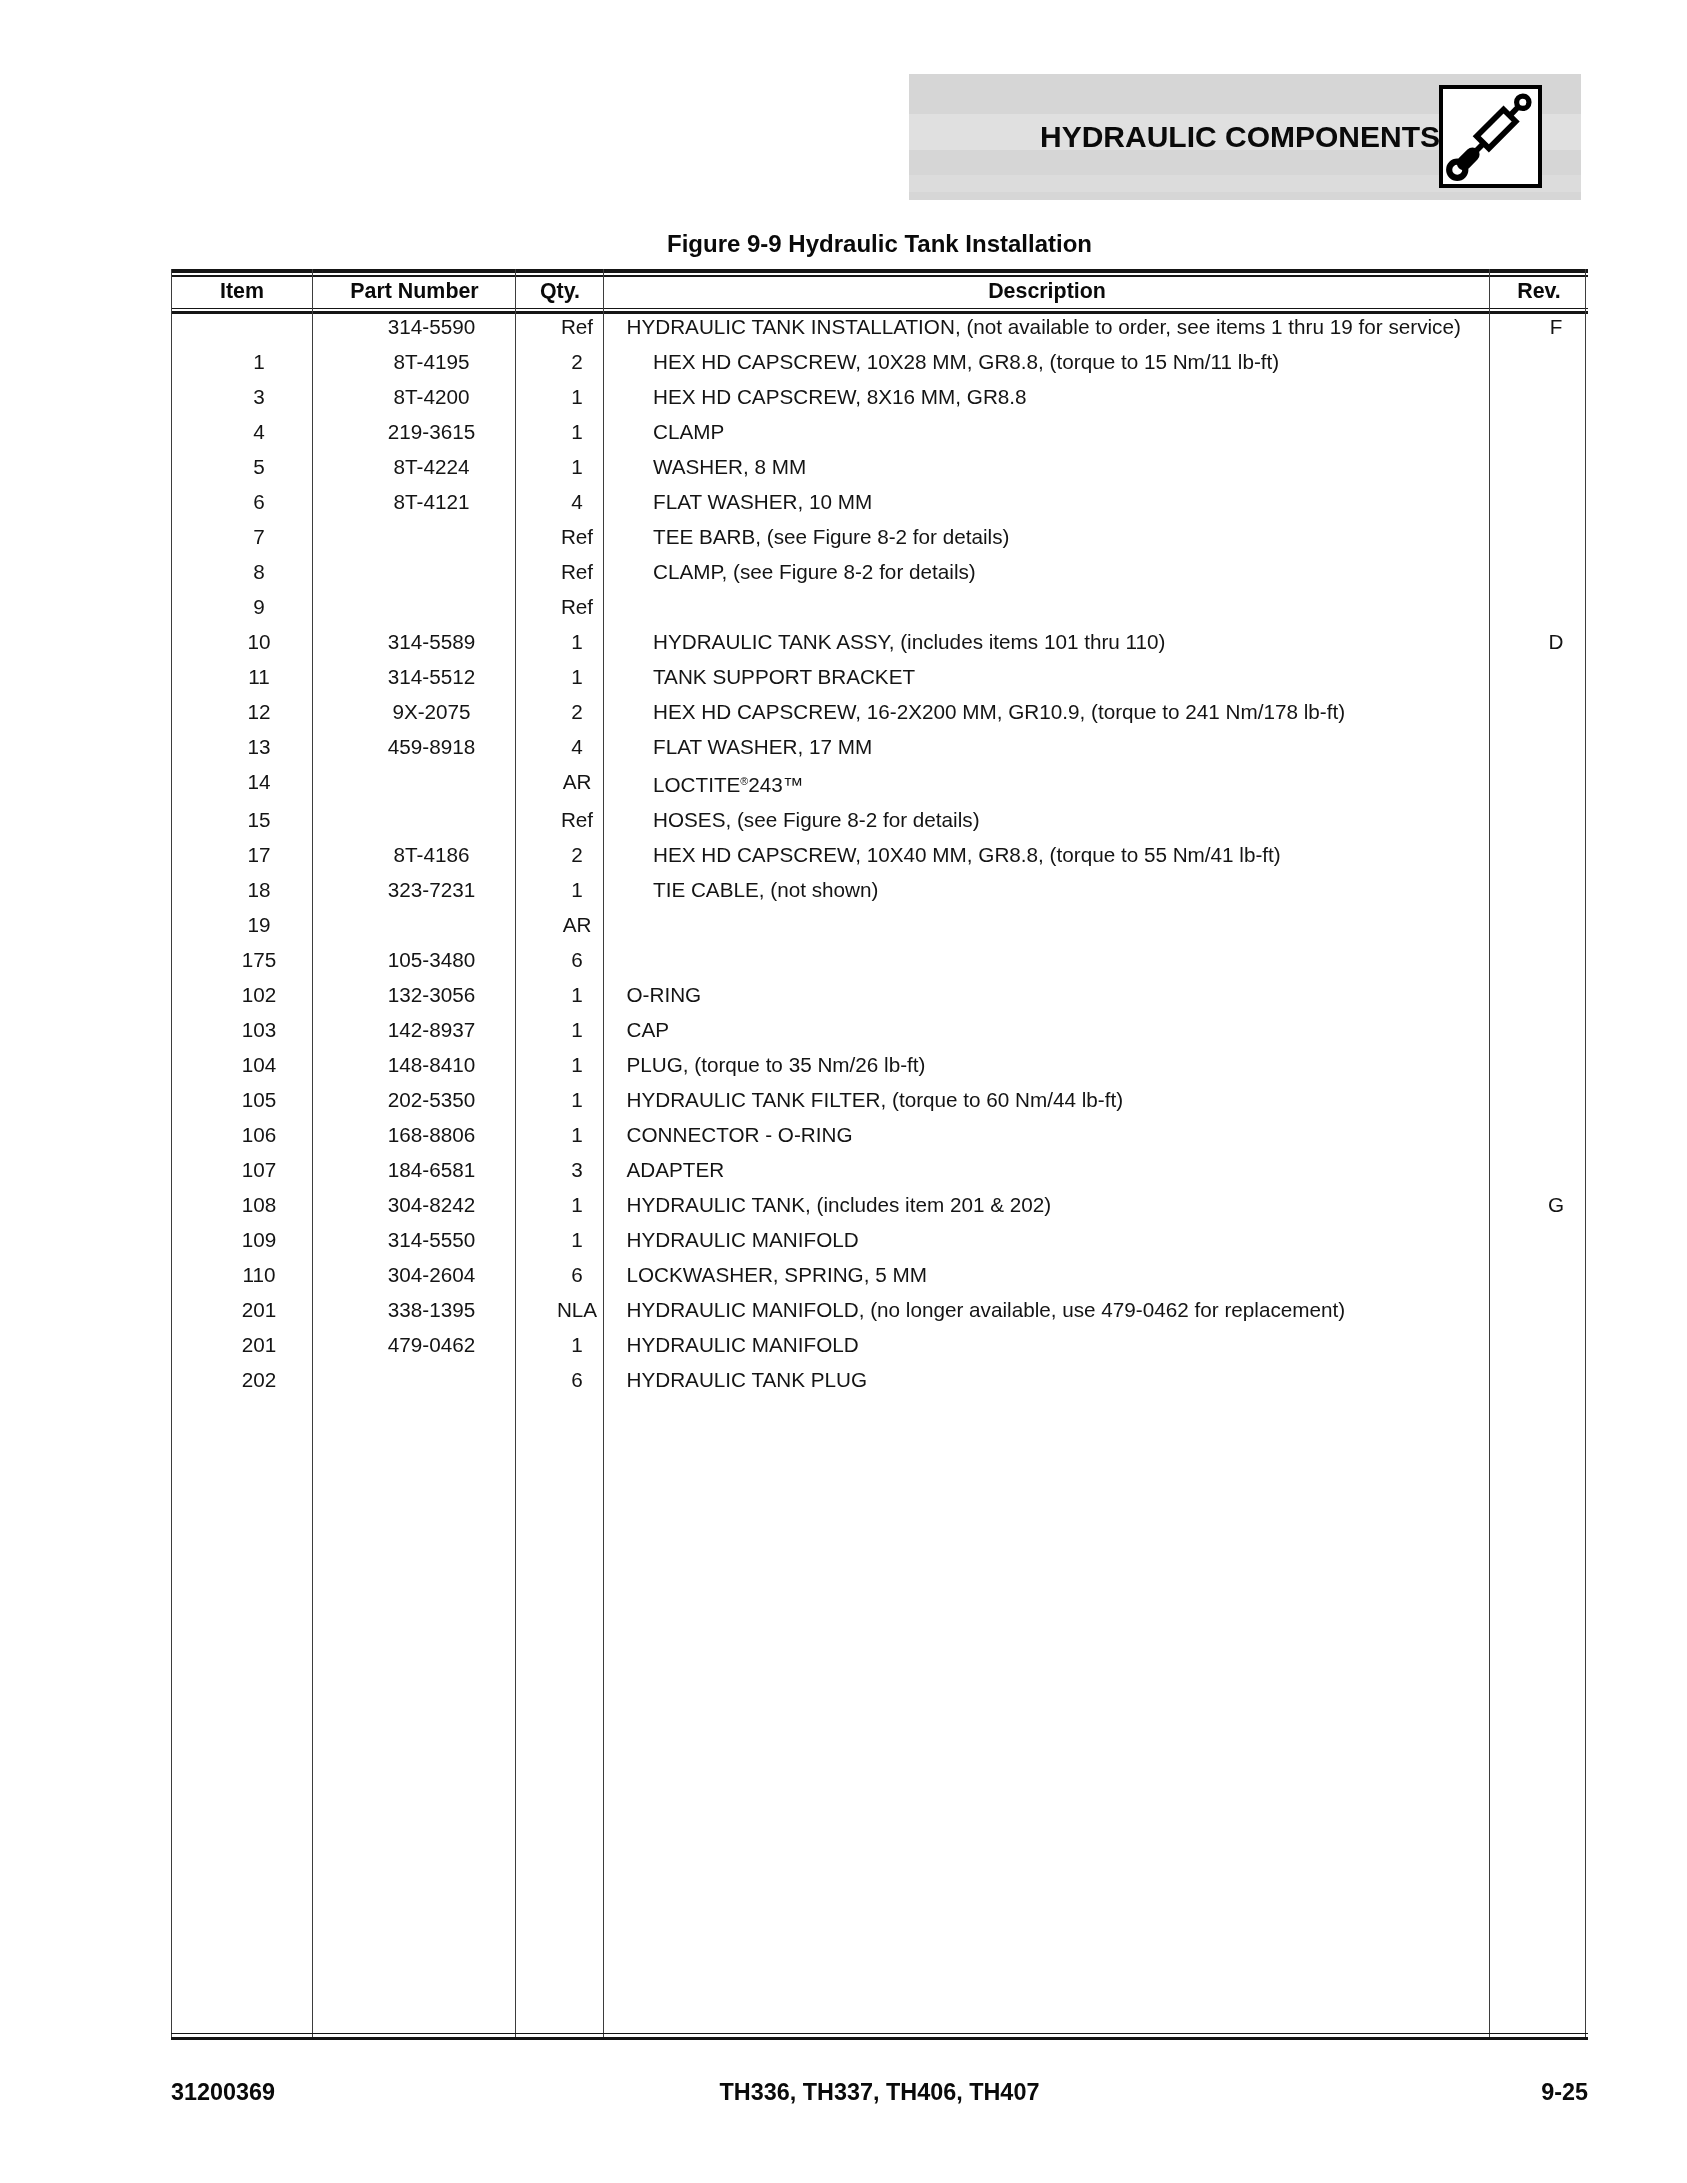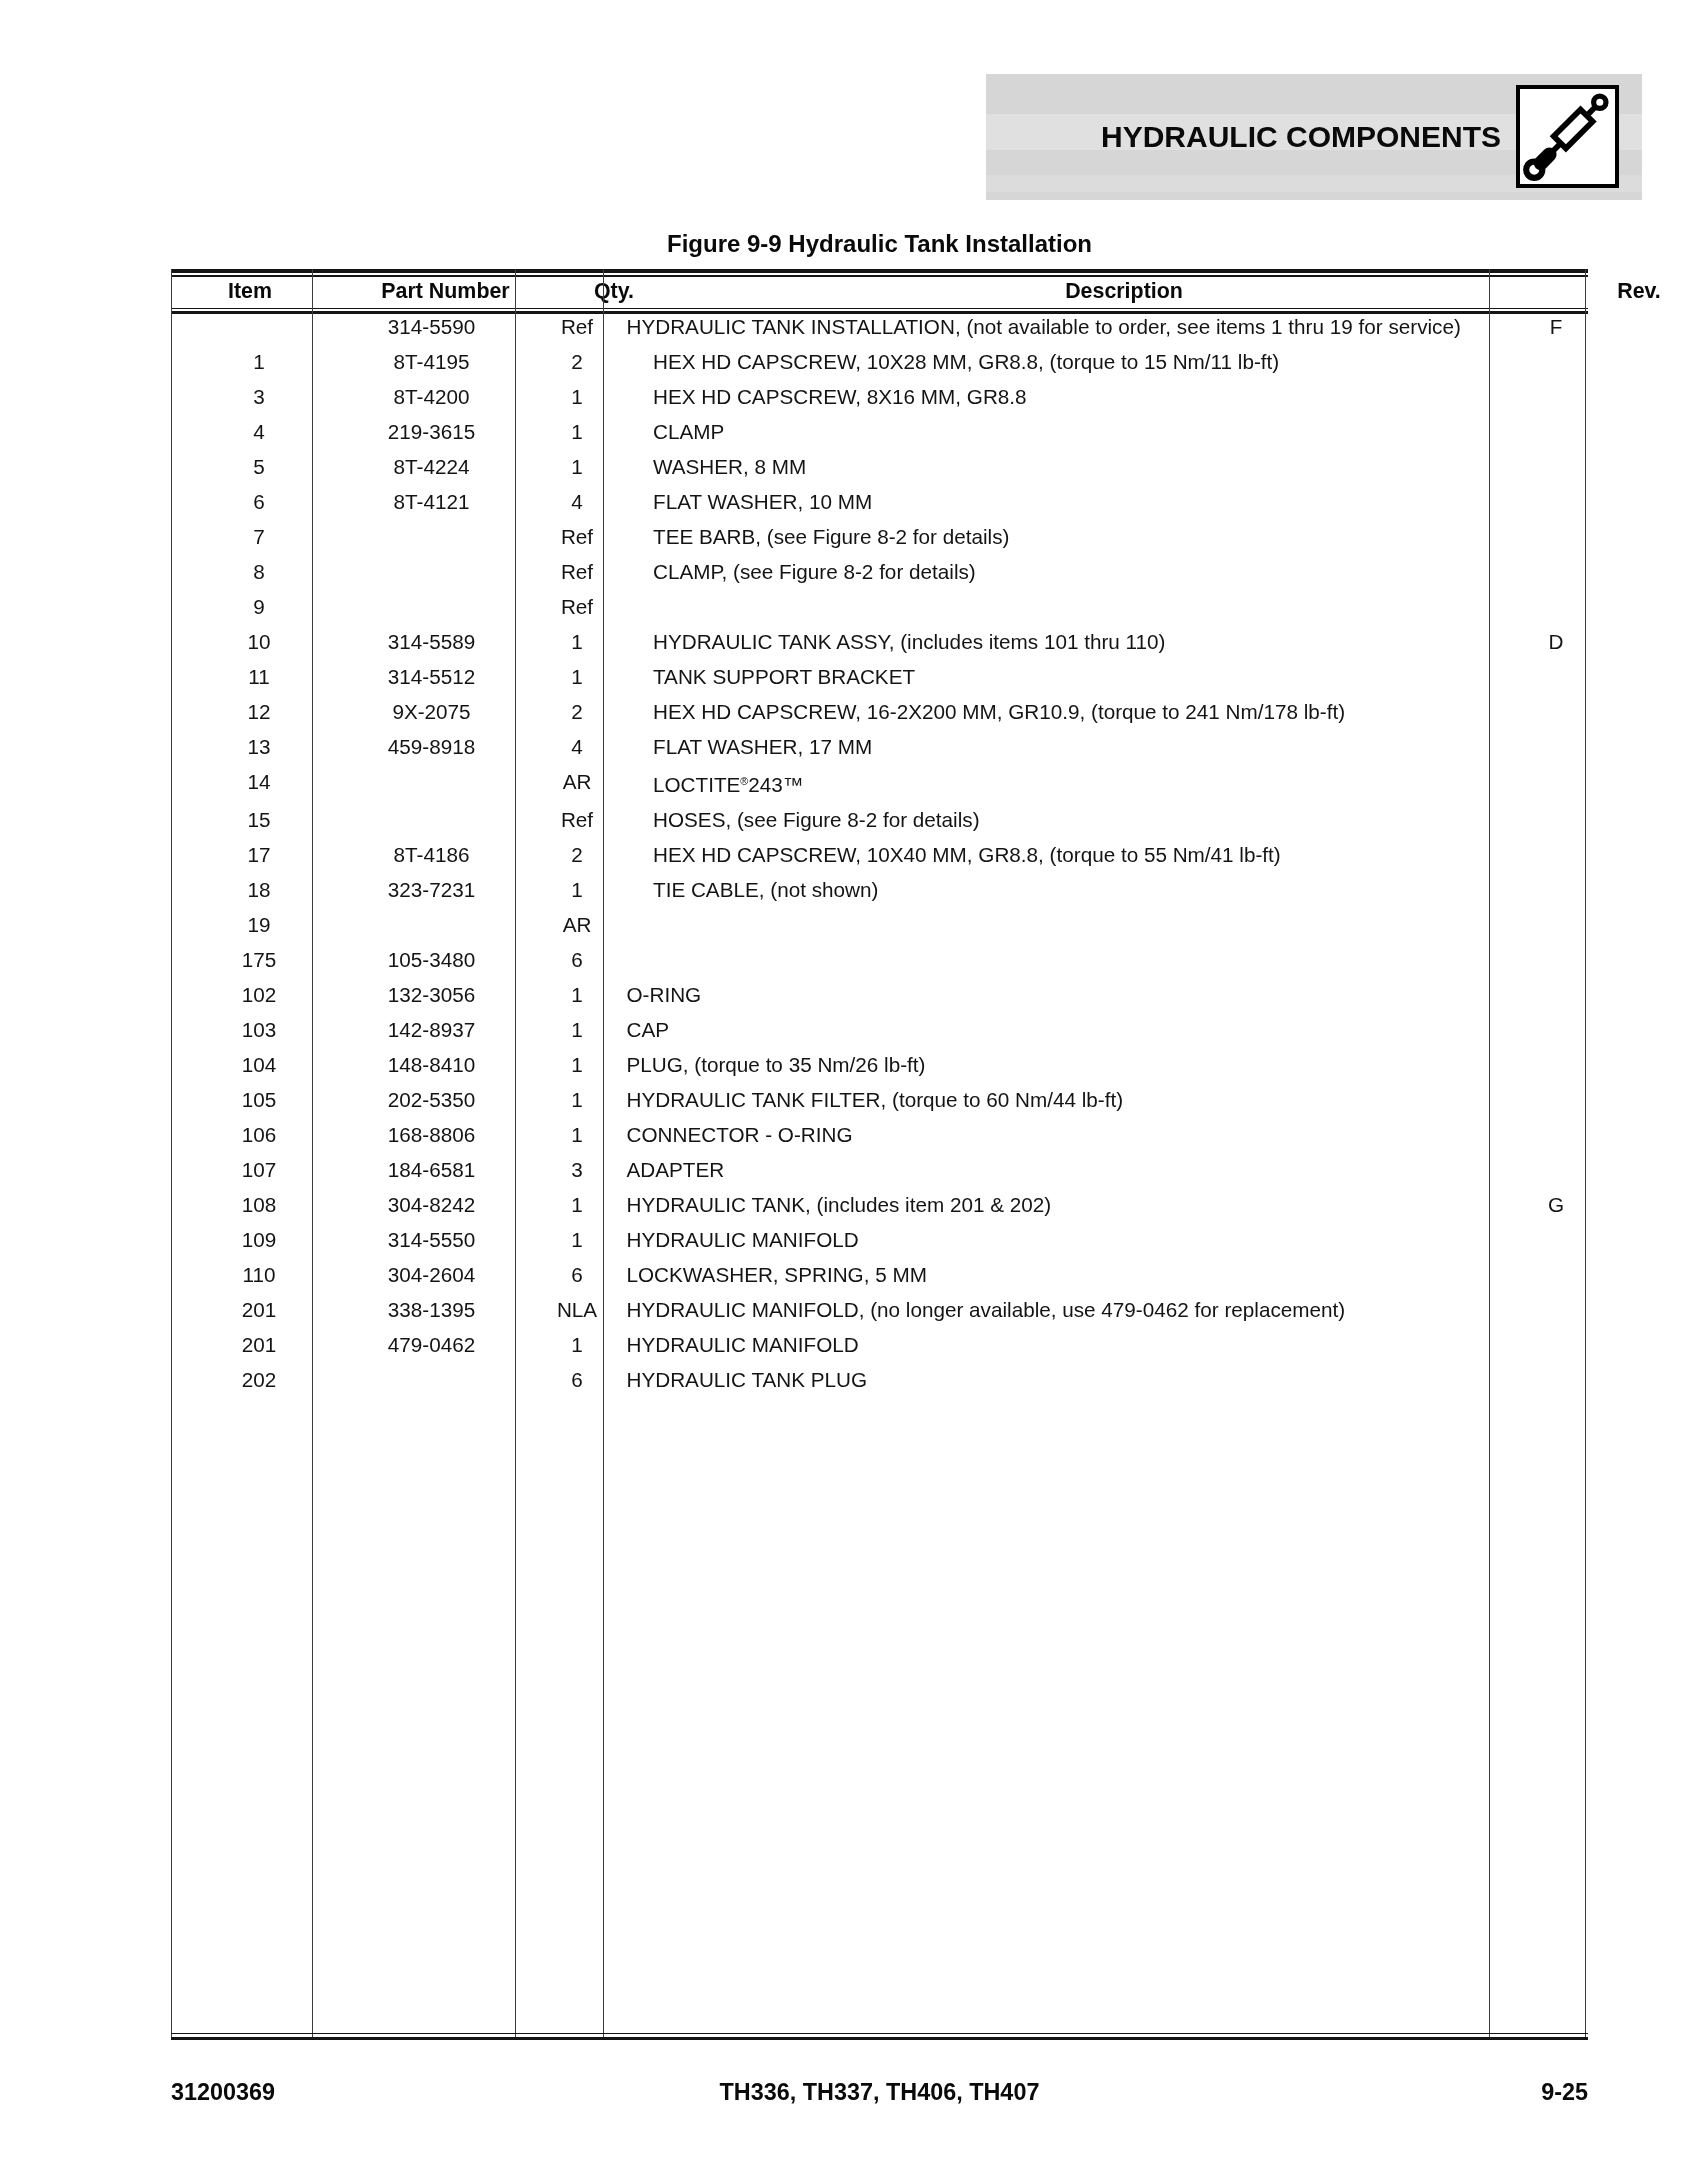--- a/index.html
+++ b/index.html
@@ -6,22 +6,23 @@
   .page{
     position:relative;
     width:1687px;height:2183px;
     background:#ffffff;
     font-family:"Liberation Sans", sans-serif;
     color:#111;
     overflow:hidden;
   }
   
   .banner{
-    position:absolute;left:986px;top:74px;width:656px;height:126px;
+    position:absolute;left:909px;top:74px;width:656px;height:126px;
     background:#d6d6d6;
+    padding-left:16px;
   }
   .banner .stripe1{position:absolute;left:0;top:40px;width:100%;height:36px;background:#e0e0e0;}
   .banner .stripe2{position:absolute;left:0;top:101px;width:100%;height:16.5px;background:#dcdcdc;}
   .banner-title{
     position:absolute;left:0;right:141px;top:0;height:126px;
     line-height:126px;text-align:right;
     font-size:30px;font-weight:bold;color:#0a0a0a;
     letter-spacing:0px;white-space:nowrap;
   }
   .icon-box{
@@ -46,24 +47,24 @@
   .rule.ba{top:1764px;height:1.4px;}
   .rule.bb{top:1768px;height:3.4px;}
   .vline{position:absolute;top:0;height:1771px;width:1.4px;background:#3d3d3d;}
   .vline.v0{left:0;}
   .vline.v1{left:141px;}
   .vline.v2{left:344px;}
   .vline.v3{left:432px;}
   .vline.v4{left:1318px;}
   .vline.v5{left:1414px;}
   .thead{
-    position:absolute;left:8px;top:7.6px;width:1417px;height:30px;
+    position:absolute;left:0;top:7.6px;width:1417px;height:30px;
     display:grid;grid-template-columns:142px 203px 88px 886px 98px;
     align-items:center;
-    font-size:21.4px;font-weight:bold;color:#0a0a0a;gap:23px;
+    font-size:21.4px;font-weight:bold;color:#0a0a0a;
   }
   .thead > div{text-align:center;}
   .tbody{
     position:absolute;left:0;top:40px;width:1417px;padding-left:17px;
   }
   .row{
     display:grid;grid-template-columns:142px 203px 88px 886px 98px;
     line-height:35px;font-size:20.7px;color:#141414;
   }
   .c-item,.c-part,.c-qty,.c-rev{text-align:center;}

